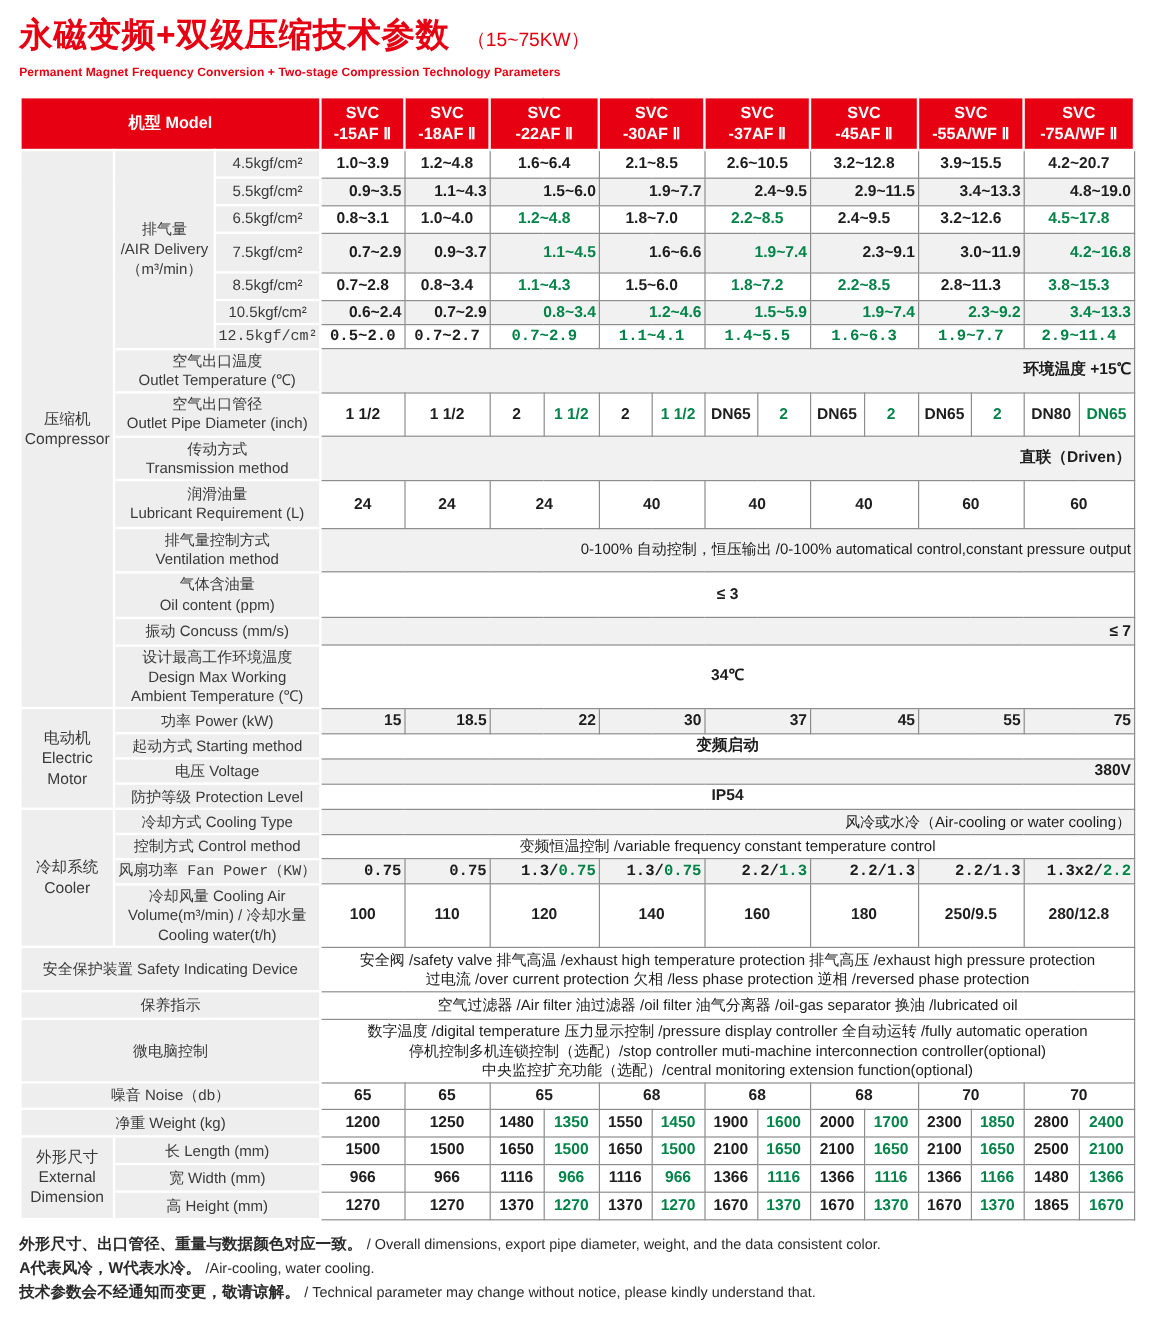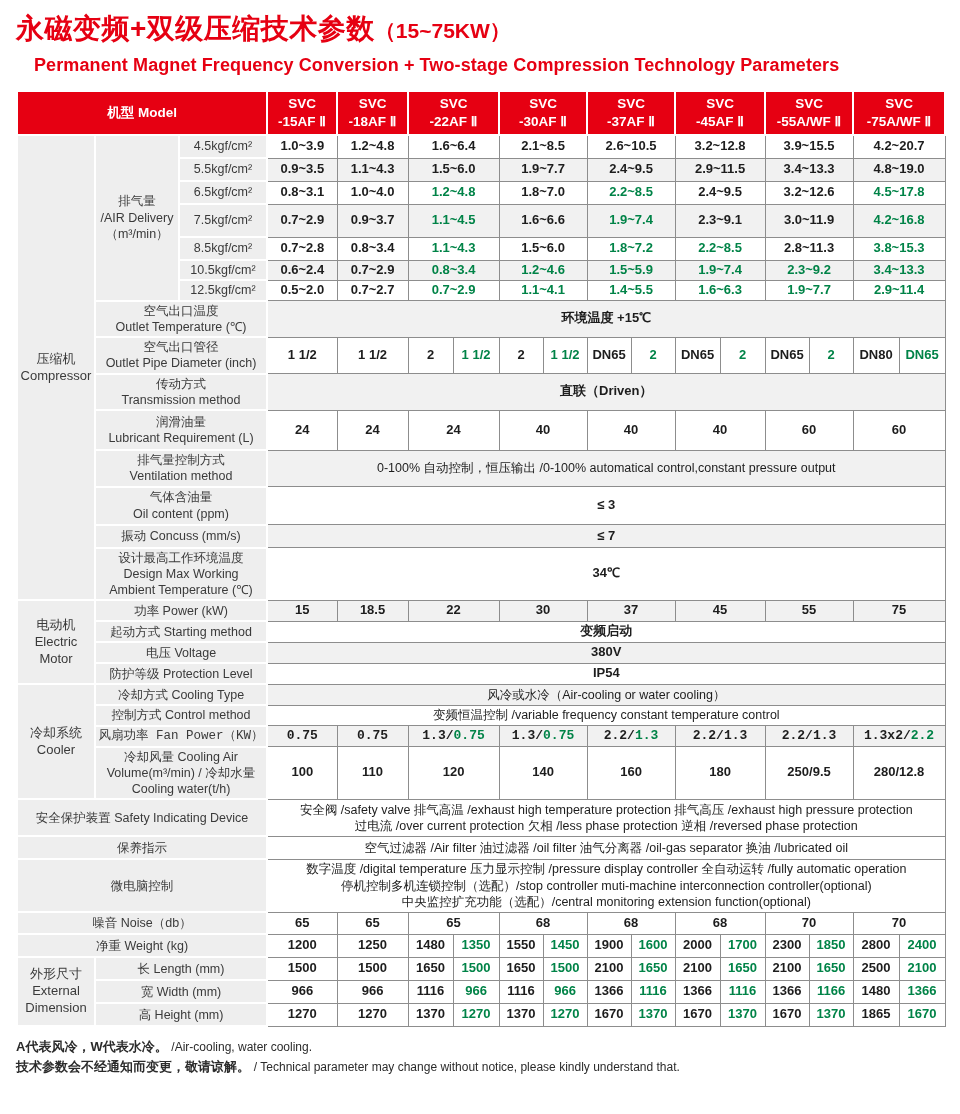--- a/index.html
+++ b/index.html
@@ -3,28 +3,28 @@
 <meta charset="utf-8">
 <style>
   :root{
     --red:#e60012; --green:#008347; --labelbg:#eeeeee;
     --bordergray:#8d8d8d; --stripe:#f1f1f1; --ink:#1d1d1d; --labelink:#3a3a3a;
   }
   *{box-sizing:border-box; margin:0; padding:0;}
   body{background:#ffffff; font-family:"Liberation Sans", sans-serif;}
   .page{width:960px; height:1114px; background:#ffffff; padding:10px 15px 0 16px; overflow:hidden;}
   .title-zh{color:var(--red); font-size:28px; font-weight:700; letter-spacing:0.5px; display:inline-block; vertical-align:baseline;}
-  .title-kw{color:var(--red); font-size:21px; font-weight:700; display:inline-block; vertical-align:baseline; margin-left:0;}
-  .subtitle{color:var(--red); font-size:18px; font-weight:700; margin-top:7px; letter-spacing:0.1px;margin-left:18px;}
+  .title-kw{color:var(--red); font-size:16px; font-weight:400; display:inline-block; vertical-align:baseline; margin-left:14px;}
+  .subtitle{color:var(--red); font-size:10px; font-weight:700; margin-top:7px; letter-spacing:0.1px;}
   table{border-collapse:collapse; table-layout:fixed; width:929px; margin-top:14px;}
   th.hdr{background:var(--red); color:#ffffff; font-size:13.5px; font-weight:700; border:2px solid #ffffff; text-align:center; vertical-align:middle; line-height:1.3;}
   td.lab{background:var(--labelbg); color:var(--labelink); font-size:12.5px; font-weight:400; border:2px solid #ffffff; text-align:center; vertical-align:middle; line-height:1.3; padding:1px 2px;}
   td.lab.grp{font-size:13px;}
   td.dat{border:1px solid var(--bordergray); color:var(--ink); font-size:13px; font-weight:700; text-align:center; vertical-align:middle; line-height:1.3; padding:1px 2px; background:#ffffff;}
-  tr.stripe td.dat{background:var(--stripe);}
+  tr.stripe td.dat{background:var(--stripe);text-align:right;}
   td.dat.green, td.dat span.green{color:var(--green);}
   td.dat.sm{font-weight:400; font-size:12.5px;}
   .notes{margin-top:10px;}
   .note-line{font-size:13px; color:#2b2b2b; line-height:20px;}
   .note-zh{font-weight:700;}
   .note-en{font-weight:400; font-size:12px; color:#2b2b2b;}
 </style>
 </head>
 <body>
 
@@ -158,21 +158,21 @@
           <td class="lab">10.5kgf/cm²</td>
           <td class="dat">0.6~2.4</td>
           <td class="dat">0.7~2.9</td>
           <td colspan="2" class="dat green">0.8~3.4</td>
           <td colspan="2" class="dat green">1.2~4.6</td>
           <td colspan="2" class="dat green">1.5~5.9</td>
           <td colspan="2" class="dat green">1.9~7.4</td>
           <td colspan="2" class="dat green">2.3~9.2</td>
           <td colspan="2" class="dat green">3.4~13.3</td>
         </tr>
-        <tr style="height: 17px;">
+        <tr style="height: 17px; font-family: Liberation Mono, monospace;">
           <td class="lab">12.5kgf/cm²</td>
           <td class="dat">0.5~2.0</td>
           <td class="dat">0.7~2.7</td>
           <td colspan="2" class="dat green">0.7~2.9</td>
           <td colspan="2" class="dat green">1.1~4.1</td>
           <td colspan="2" class="dat green">1.4~5.5</td>
           <td colspan="2" class="dat green">1.6~6.3</td>
           <td colspan="2" class="dat green">1.9~7.7</td>
           <td colspan="2" class="dat green">2.9~11.4</td>
         </tr>
@@ -416,16 +416,17 @@
           <td class="dat green">1370</td>
           <td class="dat">1670</td>
           <td class="dat green">1370</td>
           <td class="dat">1865</td>
           <td class="dat green">1670</td>
         </tr>
       </tbody>
   </table>
 
   <div class="notes">
+    <div class="note-line"><span class="note-zh">外形尺寸、出口管径、重量与数据颜色对应一致。</span> <span class="note-en">/ Overall dimensions, export pipe diameter, weight, and the data consistent color.</span></div>
     <div class="note-line"><span class="note-zh">A代表风冷，W代表水冷。</span> <span class="note-en">/Air-cooling, water cooling.</span></div>
     <div class="note-line"><span class="note-zh">技术参数会不经通知而变更，敬请谅解。</span> <span class="note-en">/ Technical parameter may change without notice, please kindly understand that.</span></div>
   </div>
 </div>
 
 </body></html>

